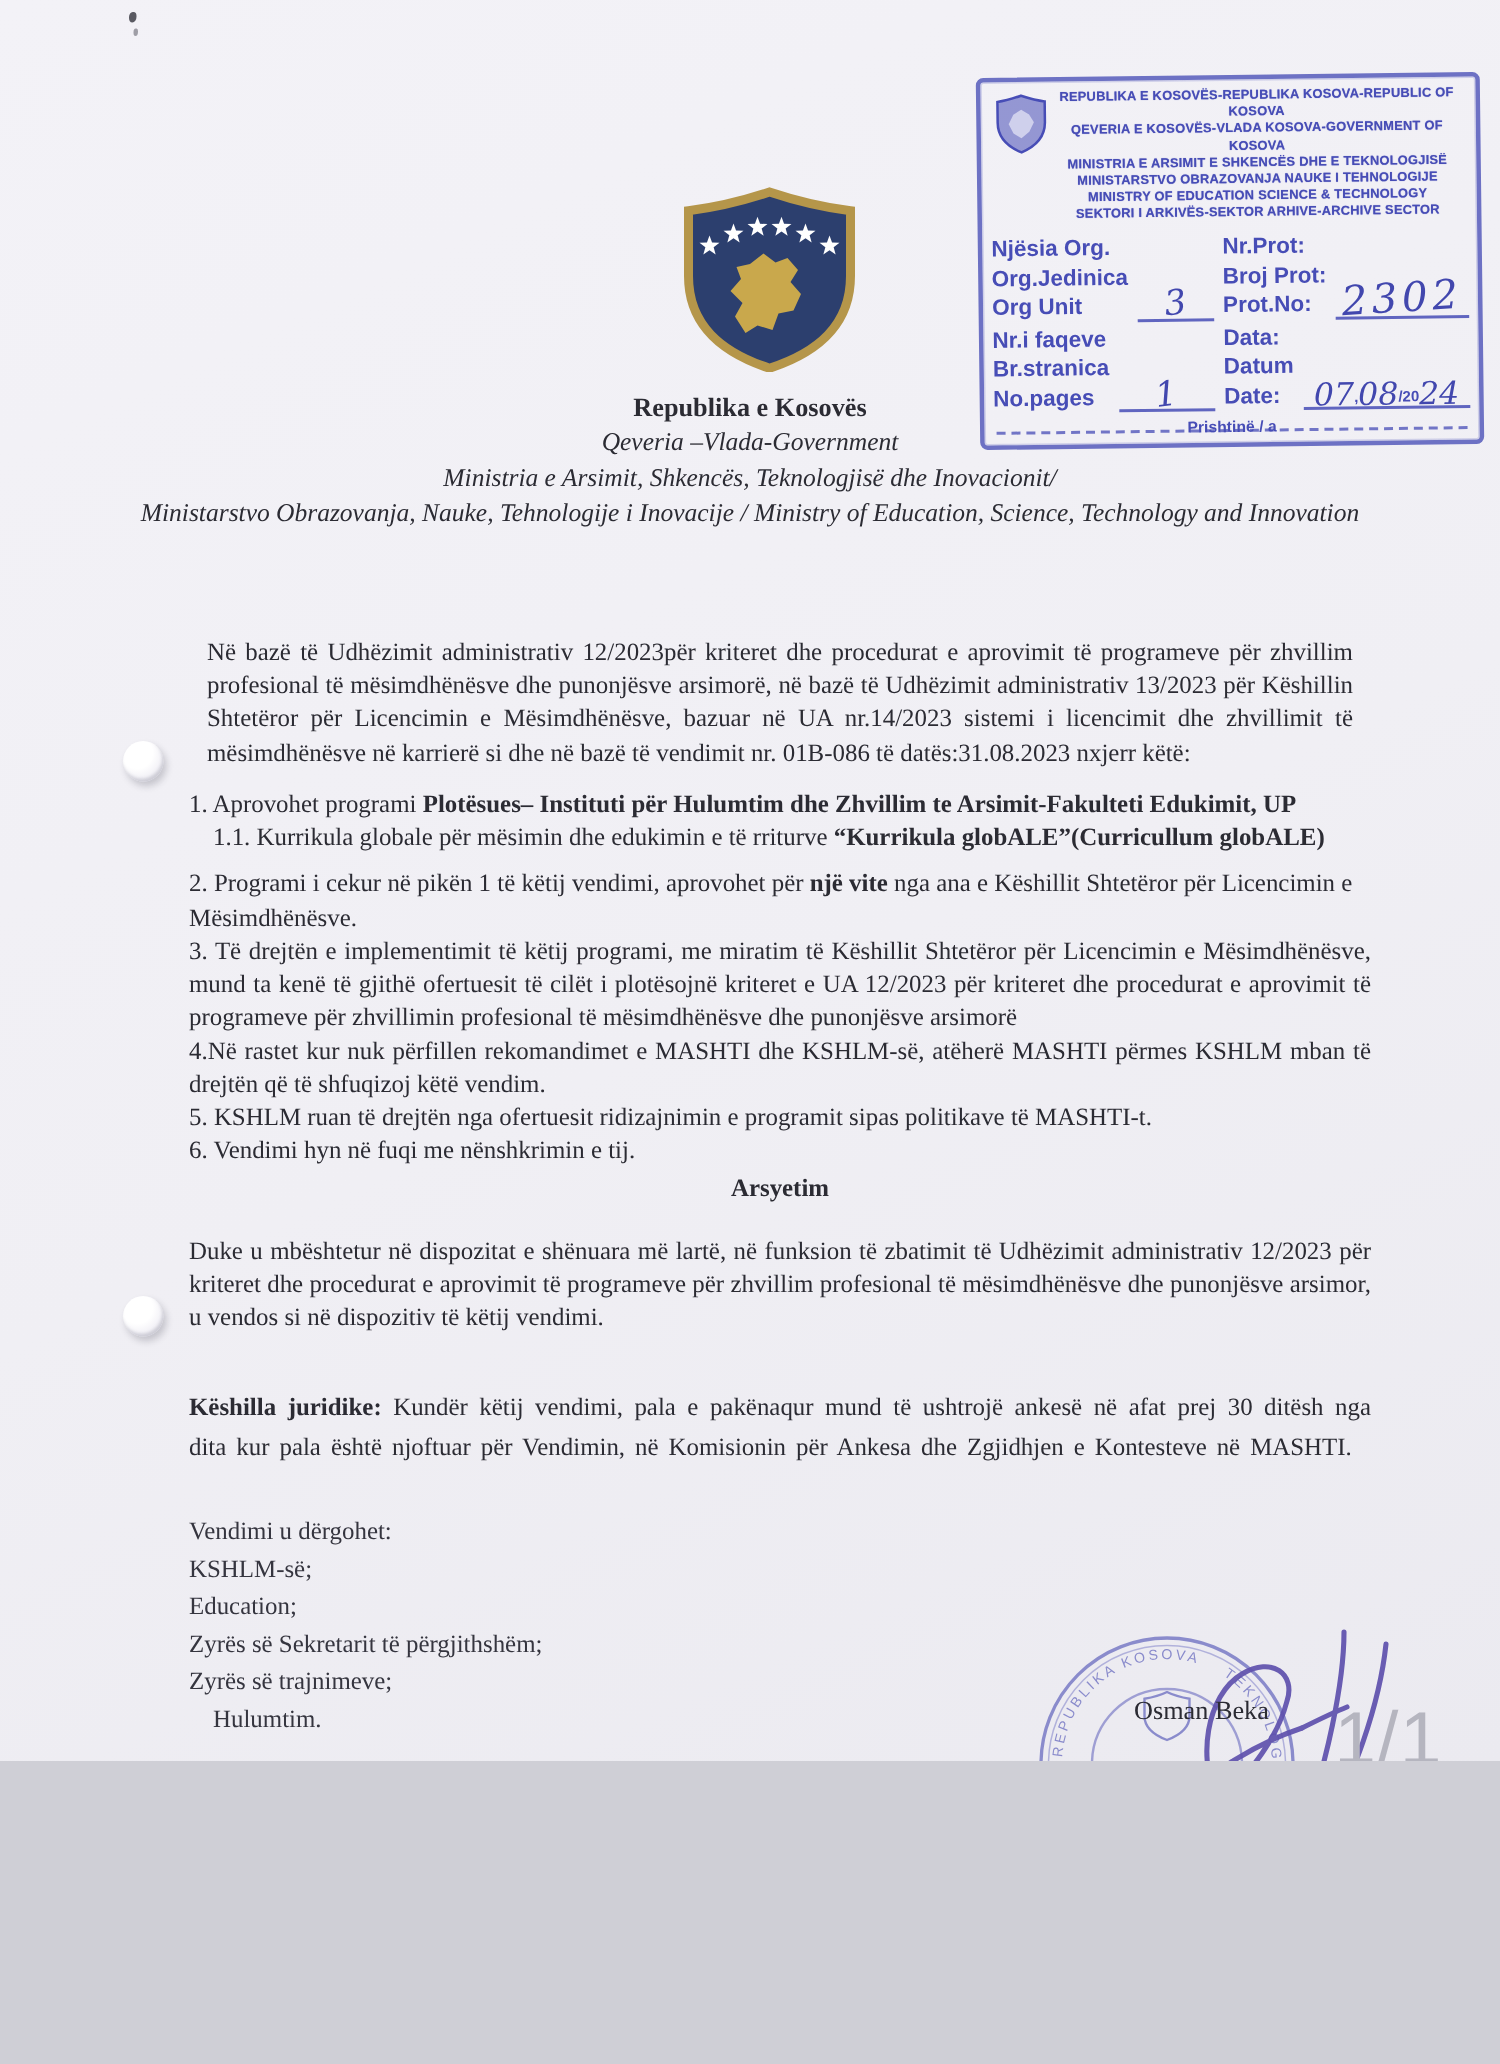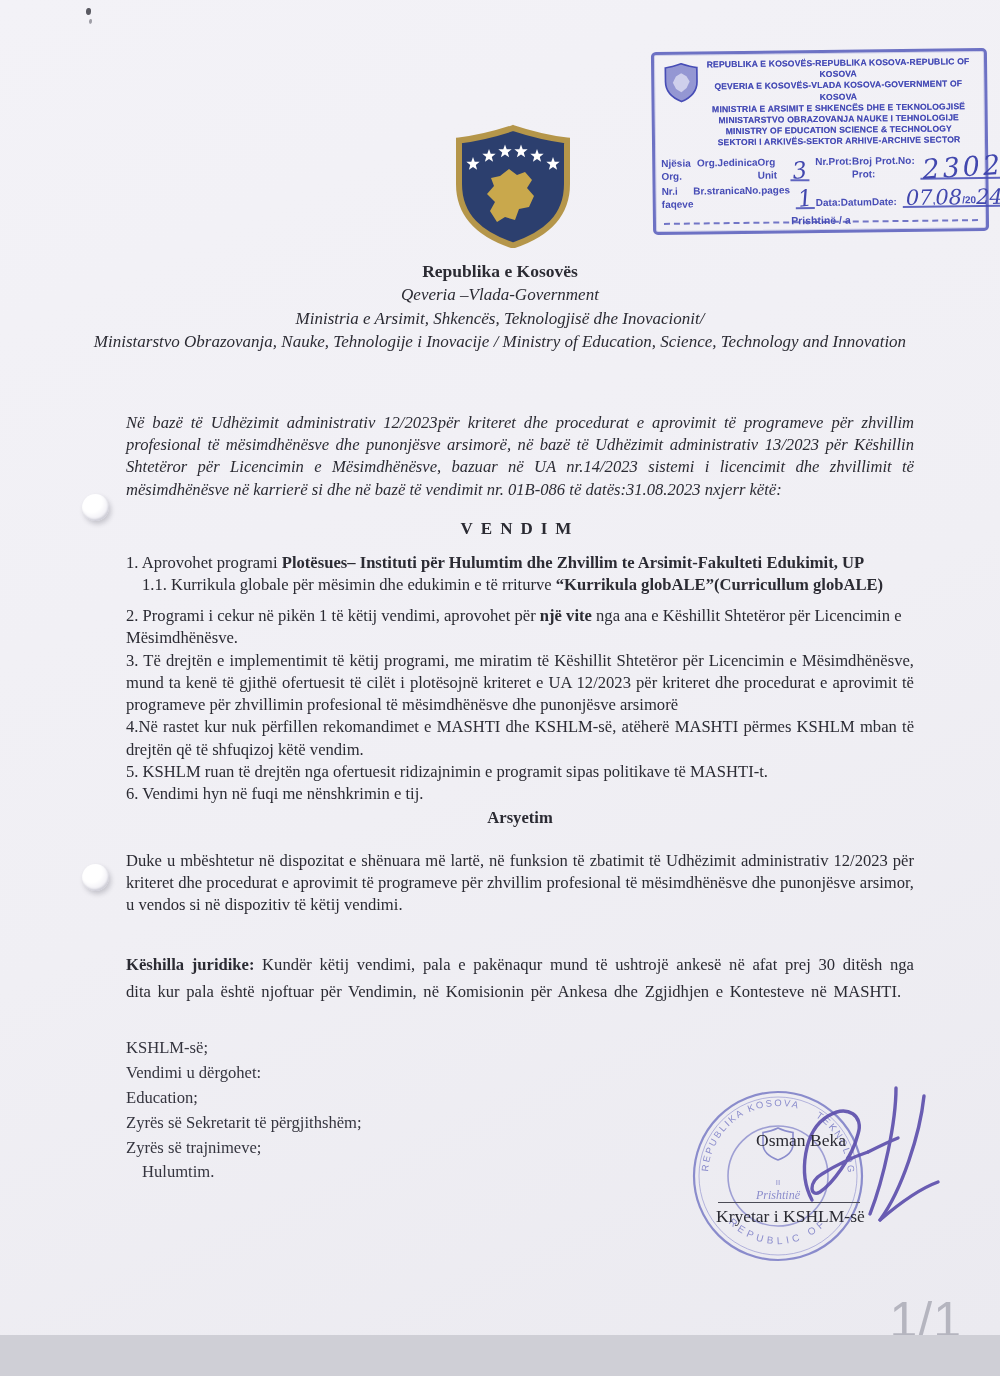--- a/index.html
+++ b/index.html
@@ -1,17 +1,17 @@
 <!DOCTYPE html>
 <html><head>
 <meta charset="utf-8">
 <style>
   html,body{margin:0;padding:0;background:#cfcfd6;}
   .page{
-    position:relative;width:1000px;height:1335px;margin:0 auto;
+    position:relative;width:1000px;height:1174px;margin:0 auto;
     background:linear-gradient(155deg,#f3f2f7 0%,#f0eff4 55%,#ebeaf0 100%);
     font-family:"Liberation Serif",serif;color:#2b2b33;overflow:hidden;
   }
   
   .smudge{position:absolute;left:86px;top:8px;width:5px;height:7px;border-radius:50% 40% 55% 45%;
     background:#5a5a62;box-shadow:2px 10px 0 -1px rgba(90,90,100,.55);}
   .punch-hole{position:absolute;left:82px;width:27px;height:27px;border-radius:50%;
     background:radial-gradient(circle at 35% 30%,#ffffff 0 40%,#f3f2f7 65%,#d9d8df 100%);
     box-shadow:2px 3px 5px rgba(40,40,60,.22), inset -1px -2px 2px rgba(120,120,140,.25);}
   .hole-1{top:494px;} .hole-2{top:864px;}
@@ -20,21 +20,21 @@
   
   .stamp{position:absolute;left:652px;top:50px;width:318px;padding:5px 6px 2px 6px;
     border:3px solid rgba(64,70,180,.78);border-radius:5px;color:#4147b4;
     transform:rotate(-.7deg);font-family:"Liberation Sans",sans-serif;opacity:.96;
     box-shadow:inset 0 0 0 1px rgba(64,70,180,.2);}
   .stamp-emblem{position:absolute;left:9px;top:7px;width:36px;height:42px;}
   .stamp-header{margin-left:38px;text-align:center;font-weight:bold;font-size:8.6px;
     line-height:1.3;letter-spacing:.15px;text-shadow:0 0 .6px rgba(64,70,180,.7);}
   .stamp-fields{display:grid;grid-template-columns:148px 1fr;gap:2px 6px;margin-top:8px;}
   .field{display:flex;align-items:flex-end;gap:6px;}
-  .labels{display:flex;flex-direction:row;font-size:10px;font-weight:bold;line-height:1.3;}
+  .labels{display:flex;flex-direction:column;font-size:15px;font-weight:bold;line-height:1.3;}
   .valwrap{flex:1;border-bottom:2px solid rgba(64,70,180,.85);display:flex;align-items:flex-end;
     justify-content:center;padding:0 2px;}
   .hand{font-family:"DejaVu Serif",serif;font-style:italic;color:#3b41ac;line-height:.8;}
   .hand-big{font-size:27px;letter-spacing:3px;transform:rotate(-3deg);}
   .hand-mid{font-size:23px;transform:rotate(-6deg);}
   .hand-date{font-size:21px;}
   .printed-sep{font-size:10px;font-weight:bold;align-self:flex-end;}
   .stamp-city{position:relative;text-align:center;font-weight:bold;font-size:10.5px;margin-top:5px;
     padding-bottom:2px;}
   .stamp-city::before{content:"";position:absolute;left:2px;right:2px;top:48%;
@@ -42,21 +42,21 @@
   .stamp-city span{position:relative;}
   
   .arms{position:absolute;left:452px;top:124px;width:122px;height:124px;}
   .header-block{position:absolute;left:0;right:0;top:242px;text-align:center;line-height:1.38;margin-top:17px;}
   .hl-1,.hl-2{font-size:17.5px;font-weight:bold;}
   .hl-3,.hl-4,.hl-5{font-size:17px;font-weight:normal;font-style:italic;}
   .hl-5{max-width:920px;margin:0 auto;}
   
   .body{position:absolute;left:126px;top:412px;width:788px;font-size:16.6px;line-height:1.34;}
   .justify{text-align:justify;}
-  .preamble{margin:0;font-style:italic;}
+  .preamble{margin:12px;}
   .decision-title{margin:17px 0 11px;text-align:center;font-size:17px;font-weight:bold;
     letter-spacing:8px;}
   .item{margin:0;}
   .sub{padding-left:16px;}
   .gap-top{margin-top:9px;}
   .reason-title{margin:2px 0;text-align:center;font-size:16.6px;font-weight:bold;}
   .reason-text{margin:20px 0 0;}
   .legal{margin:36px 0 0;line-height:1.62;word-spacing:2.5px;}
   .distribution{margin-top:30px;line-height:1.5;color:#35353f;}
   .dist-indent{padding-left:16px;}
@@ -160,21 +160,20 @@
   <div class="header-block">
     <div class="hl-1">Republika e Kosovës</div>
     <div class="hl-3">Qeveria –Vlada-Government</div>
     <div class="hl-4">Ministria e Arsimit, Shkencës, Teknologjisë dhe Inovacionit/</div>
     <div class="hl-5">Ministarstvo Obrazovanja,  Nauke, Tehnologije i Inovacije / Ministry of Education, Science, Technology and Innovation</div>
   </div>
 
   <main class="body">
     <p class="preamble justify">Në bazë të Udhëzimit administrativ 12/2023për kriteret dhe procedurat e aprovimit të programeve për zhvillim profesional të mësimdhënësve dhe punonjësve arsimorë, në bazë të Udhëzimit administrativ  13/2023 për Këshillin Shtetëror për Licencimin e Mësimdhënësve, bazuar në UA nr.14/2023 sistemi  i licencimit dhe zhvillimit të mësimdhënësve në karrierë si dhe  në bazë të vendimit  nr. 01B-086 të datës:31.08.2023 nxjerr këtë:</p>
 
-    <h2 class="decision-title">VENDIM</h2>
 
     <div class="item">
       <span>1. Aprovohet  programi </span><strong>Plotësues– Instituti për Hulumtim dhe Zhvillim te Arsimit-Fakulteti Edukimit, UP</strong>
     </div>
     <div class="item sub">
       <span>1.1. Kurrikula globale për mësimin dhe edukimin e të rriturve </span><strong>“Kurrikula globALE”(Curricullum globALE)</strong>
     </div>
 
     <div class="item gap-top">
       <span>2. Programi i cekur  në pikën 1 të këtij vendimi, aprovohet për </span><strong>një vite</strong><span> nga ana e Këshillit  Shtetëror për Licencimin e Mësimdhënësve.</span>
@@ -185,22 +184,22 @@
     <div class="item">6. Vendimi hyn në fuqi me nënshkrimin e tij.</div>
 
     <h3 class="reason-title">Arsyetim</h3>
     <p class="reason-text justify">Duke u mbështetur në dispozitat e shënuara më lartë, në funksion të zbatimit të Udhëzimit administrativ 12/2023 për kriteret dhe procedurat e aprovimit të programeve për zhvillim profesional të mësimdhënësve dhe punonjësve arsimor, u vendos si në dispozitiv të këtij vendimi.</p>
 
     <p class="legal justify">
       <strong>Këshilla juridike:</strong><span> Kundër këtij vendimi, pala e pakënaqur mund të ushtrojë ankesë në afat prej 30 ditësh nga dita kur pala është njoftuar për  Vendimin, në Komisionin për Ankesa dhe Zgjidhjen e Kontesteve në MASHTI.</span>
     </p>
 
     <div class="distribution">
+      <div>Vendimi u dërgohet:</div>
       <div>KSHLM-së;</div>
-      <div>Vendimi u dërgohet:</div>
       <div>Education;</div>
       <div>Zyrës së Sekretarit të përgjithshëm;</div>
       <div>Zyrës së trajnimeve;</div>
       <div class="dist-indent">Hulumtim.</div>
     </div>
   </main>
 
   <svg class="seal" viewBox="0 0 180 180">
     <g fill="none" stroke="#7577c4">
       <circle cx="90" cy="90" r="84" stroke-width="2.2"></circle>

